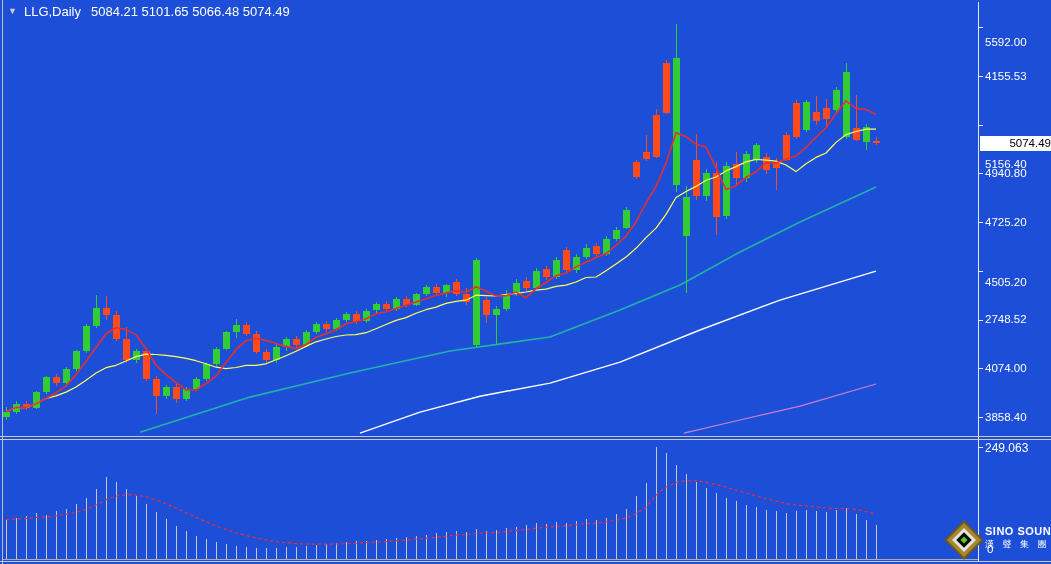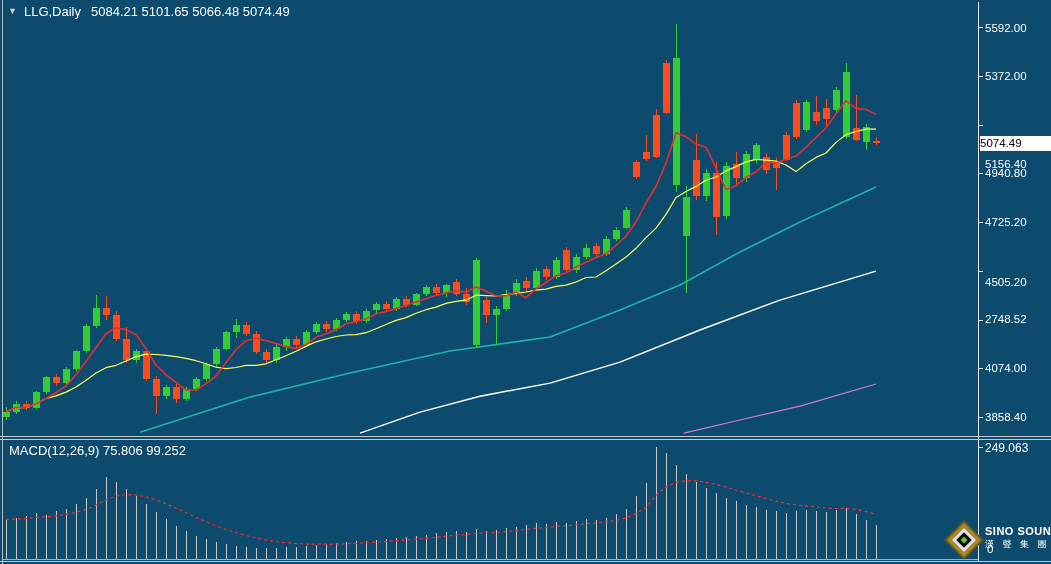--- a/index.html
+++ b/index.html
@@ -1,25 +1,25 @@
 <!DOCTYPE html>
 <html><head>
 <meta charset="utf-8">
 <style>
   html,body{margin:0;padding:0;background:#000;}
-  .win{position:relative;width:1051px;height:564px;background:#0c4a6e;overflow:hidden;
+  .win{position:relative;width:1051px;height:564px;background:#1d4ed8;overflow:hidden;
        font-family:"Liberation Sans",sans-serif;}
   svg{position:absolute;left:0;top:0;}
   .title{position:absolute;left:8px;top:4px;color:#fff;font-size:13px;white-space:pre;}
   .tri{color:#cfcfcf;font-size:9px;margin-right:7px;vertical-align:2px;}
   .sym{margin-right:10px;}
   .macd-label{position:absolute;left:9px;top:443px;color:#fff;font-size:13px;}
   .pa-label{position:absolute;left:985px;color:#fff;font-size:11.5px;line-height:13px;}
   .price-box{position:absolute;left:980px;top:136px;width:71px;height:15px;background:#fff;
-             color:#000;font-size:11.5px;line-height:15px;padding-left:0;box-sizing:border-box;}
+             color:#000;font-size:11.5px;line-height:15px;padding-left:0;box-sizing:border-box;text-align:right;}
   .macd-max{position:absolute;left:985px;top:441px;color:#fff;font-size:12px;}
   .macd-zero{position:absolute;left:987px;top:543px;color:#fff;font-size:11.5px;}
   .logo{position:absolute;left:945px;top:521px;width:106px;height:40px;}
   .diamond{position:absolute;left:2px;top:2px;width:34px;height:34px;}
   .diamond div{position:absolute;left:50%;top:50%;transform:translate(-50%,-50%) rotate(45deg);}
   .d1{width:24px;height:24px;background:#a8872e;box-shadow:0 0 0 2px #6e5a1d;}
   .d2{width:17px;height:17px;background:#e2e2e2;}
   .d3{width:11px;height:11px;background:#0a0a0a;}
   .d4{width:5px;height:5px;background:#63c814;}
   .logo-text{position:absolute;left:40px;top:4px;color:#fff;}
@@ -325,25 +325,24 @@
         <rect x="873" y="141.2" width="7" height="2.2" fill="#ff4a1c" shape-rendering="crispEdges"></rect>
       </g>
       <g>
         <polyline points="6,411.7 16,407.6 26,407.6 36,403.8 46,398.5 56,395.9 66,392.1 76,387.0 86,380.2 96,373.0 106,367.7 116,365.3 126,361.0 136,356.6 146,354.2 156,354.5 166,355.4 176,356.7 186,358.4 196,360.7 206,363.8 216,367.2 226,368.7 236,367.5 246,365.3 256,365.4 266,363.8 276,359.7 286,355.7 296,351.2 306,346.4 316,341.8 326,339.0 336,336.5 346,335.0 356,334.7 366,332.7 376,328.7 386,324.5 396,320.4 406,317.6 416,313.3 426,309.7 436,307.1 446,303.4 456,301.3 466,300.2 476,295.2 486,295.6 496,296.0 506,294.7 516,293.4 526,292.0 536,290.1 546,289.2 556,286.4 566,285.1 576,282.0 586,277.5 596,277.0 606,270.7 616,264.1 626,257.1 636,248.3 646,237.6 656,228.1 666,214.4 676,197.5 686,191.5 696,186.4 706,180.2 716,177.0 726,170.9 736,166.6 746,161.9 756,159.3 766,160.2 776,161.1 786,165.0 796,171.6 806,163.7 816,157.4 826,153.0 836,142.4 846,134.6 856,131.5 866,129.2 876,129.1" fill="none" stroke="#ffff55" stroke-width="1.2" stroke-linejoin="round"></polyline>
         <polyline points="6,411.7 16,407.6 26,407.6 36,403.8 46,398.5 56,392.8 66,385.9 76,374.6 86,361.4 96,347.5 106,333.8 116,327.8 126,329.6 136,334.6 146,348.8 156,365.0 166,374.6 176,382.4 186,390.0 196,390.0 206,383.6 216,376.0 226,362.6 236,349.7 246,340.7 256,338.3 266,340.6 276,343.6 286,346.4 296,348.6 306,344.5 316,337.3 326,333.7 336,329.8 346,323.7 356,321.6 366,318.9 376,313.8 386,311.7 396,308.6 406,305.3 416,302.0 426,298.7 436,295.6 446,292.9 456,290.8 466,292.3 476,286.8 486,291.2 496,295.9 506,295.8 516,292.1 526,297.7 536,288.8 546,282.5 556,275.7 566,273.1 576,266.9 586,262.2 596,257.6 606,253.6 616,245.5 626,236.0 636,222.0 646,203.0 656,186.5 666,163.1 676,132.7 686,136.7 696,144.1 706,147.2 716,168.0 726,189.6 736,185.7 746,177.3 756,171.8 766,162.5 776,162.9 786,159.3 796,155.9 806,147.3 816,137.5 826,127.8 836,113.8 846,100.8 856,108.4 866,109.5 876,114.4" fill="none" stroke="#e62e2e" stroke-width="1.6" stroke-linejoin="round"></polyline>
       </g>
     </svg>
 
   <div class="title"><span class="tri">▼</span><span class="sym">LLG,Daily</span><span>5084.21 5101.65 5066.48 5074.49</span></div>
 
-  <div class="macd-label">MACD(12,26,9) 75.806 99.252</div>
 
   <div id="price-axis">
-      <div class="pa-label" style="top: 22px;">5592.00</div>
-      <div class="pa-label" style="top: 69.9924px;">5372.00</div>
+      <div class="pa-label" style="top: 36px;">5592.00</div>
+      <div class="pa-label" style="top: 69.9924px;">4155.53</div>
       <div class="pa-label" style="top: 118.495px; margin-top: 40px;">5156.40</div>
       <div class="pa-label" style="top: 166.997px;">4940.80</div>
       <div class="pa-label" style="top: 215.5px;">4725.20</div>
       <div class="pa-label" style="top: 264.992px; margin-top: 11px;">4505.20</div>
       <div class="pa-label" style="top: 313.495px;">2748.52</div>
       <div class="pa-label" style="top: 361.997px; text-align: center;">4074.00</div>
       <div class="pa-label" style="top: 410.5px;">3858.40</div>
     </div>
 
   <div class="price-box" style="top: 135.922px;">5074.49</div>

